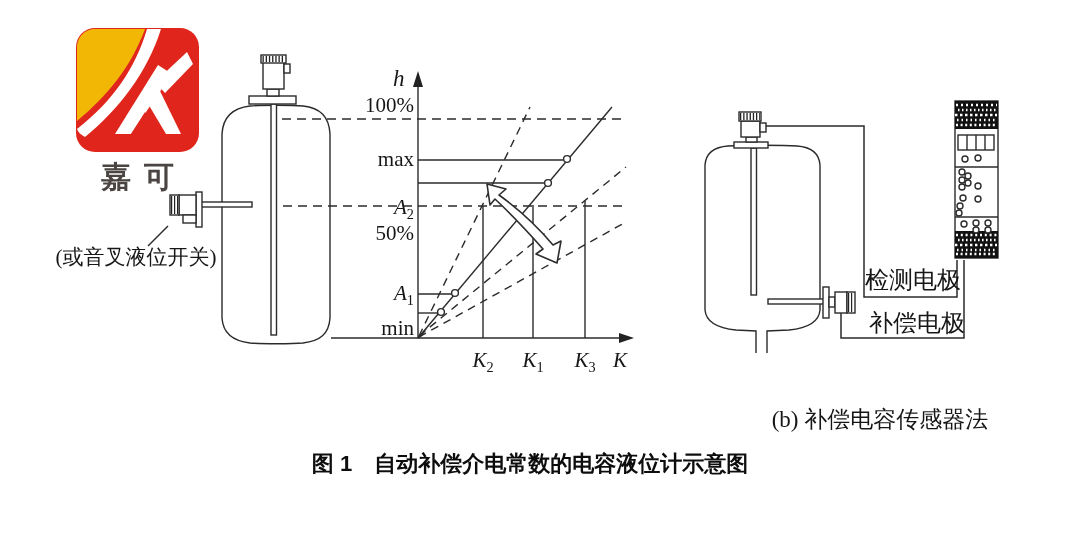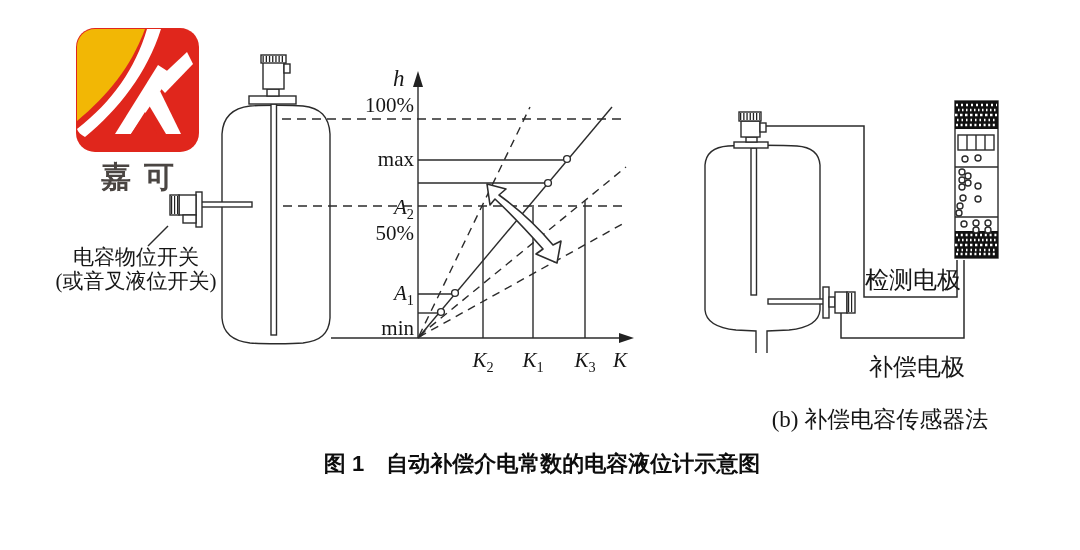--- a/index.html
+++ b/index.html
@@ -18,21 +18,21 @@
   #logo{position:absolute;left:75px;top:27px;width:125px;height:126px;}
   #logo-text{
     position:absolute;left:70px;top:157px;width:135px;text-align:center;
     font-family:"Liberation Sans",sans-serif;font-weight:bold;font-size:30px;
     color:#4a4542;letter-spacing:13px;padding-left:13px;box-sizing:border-box;
   }
   .y-lbl{right:666px;font-size:21px;}
   .x-lbl{top:348px;width:40px;text-align:center;font-size:21px;}
   #fig-caption{
     position:absolute;left:0;top:449px;width:1060px;text-align:center;
-    font-family:"Liberation Sans",sans-serif;font-weight:bold;font-size:22px;color:#0d0d0d;padding-left:12px;
+    font-family:"Liberation Sans",sans-serif;font-weight:bold;font-size:22px;color:#0d0d0d;
   }
   #fig-caption .gap{display:inline-block;width:22px;}
 </style>
 </head>
 <body>
 
 <div id="stage">
 
   <svg id="lineart" width="1080" height="550" viewBox="0 0 1080 550" fill="none" stroke="#2b2b2b" stroke-width="1.4">
 
@@ -180,38 +180,37 @@
         <polygon points="40,107 56,107 97,47 83,38"></polygon>
         <polygon points="80,55 112,25 118,37 90,66"></polygon>
         <polygon points="72,75 85,64 106,107 91,107"></polygon>
       </g>
       <polygon points="56,107 70,85 82,107" fill="#e0261c" stroke="none"></polygon>
     </svg>
   </div>
   <div id="logo-text">嘉可</div>
 
   <div class="lbl ser ctr" style="left:47px;top:245px;width:178px;font-size:21px;line-height:24px;">
-    <div>电容物位开关</div>
     <div>(或音叉液位开关)</div>
   </div>
 
   <div class="lbl ser it" style="left:393px;top:66px;font-size:23px;">h</div>
   <div class="lbl ser y-lbl rt" style="top:93px;">100%</div>
   <div class="lbl ser y-lbl rt" style="top:147px;">max</div>
   <div class="lbl ser y-lbl rt" style="top:168px;margin-top:27px;"><span class="it">A</span><sub class="sb">2</sub></div>
   <div class="lbl ser y-lbl rt" style="top:221px;">50%</div>
   <div class="lbl ser y-lbl rt" style="top:281px;"><span class="it">A</span><sub class="sb">1</sub></div>
   <div class="lbl ser y-lbl rt" style="top:316px;">min</div>
   <div class="lbl ser x-lbl" style="left:463px;"><span class="it">K</span><sub class="sb">2</sub></div>
   <div class="lbl ser x-lbl" style="left:513px;"><span class="it">K</span><sub class="sb">1</sub></div>
   <div class="lbl ser x-lbl" style="left:565px;"><span class="it">K</span><sub class="sb">3</sub></div>
   <div class="lbl ser it x-lbl" style="left:603px;width:34px;">K</div>
 
   <div class="lbl ser ctr" style="left:755px;top:404px;width:250px;font-size:23px;">(b) 补偿电容传感器法</div>
 
   <div class="lbl ser ctr" style="left:863px;top:264px;width:100px;font-size:24px;">检测电极</div>
-  <div class="lbl ser ctr" style="left:867px;top:307px;width:100px;font-size:24px;margin-top:44px;">补偿电极</div>
+  <div class="lbl ser ctr" style="left:867px;top:307px;width:100px;font-size:24px;">补偿电极</div>
 
   <div id="fig-caption">
     <span>图 1</span><span class="gap"></span><span>自动补偿介电常数的电容液位计示意图</span>
   </div>
 
 </div>
 
 </body></html>

